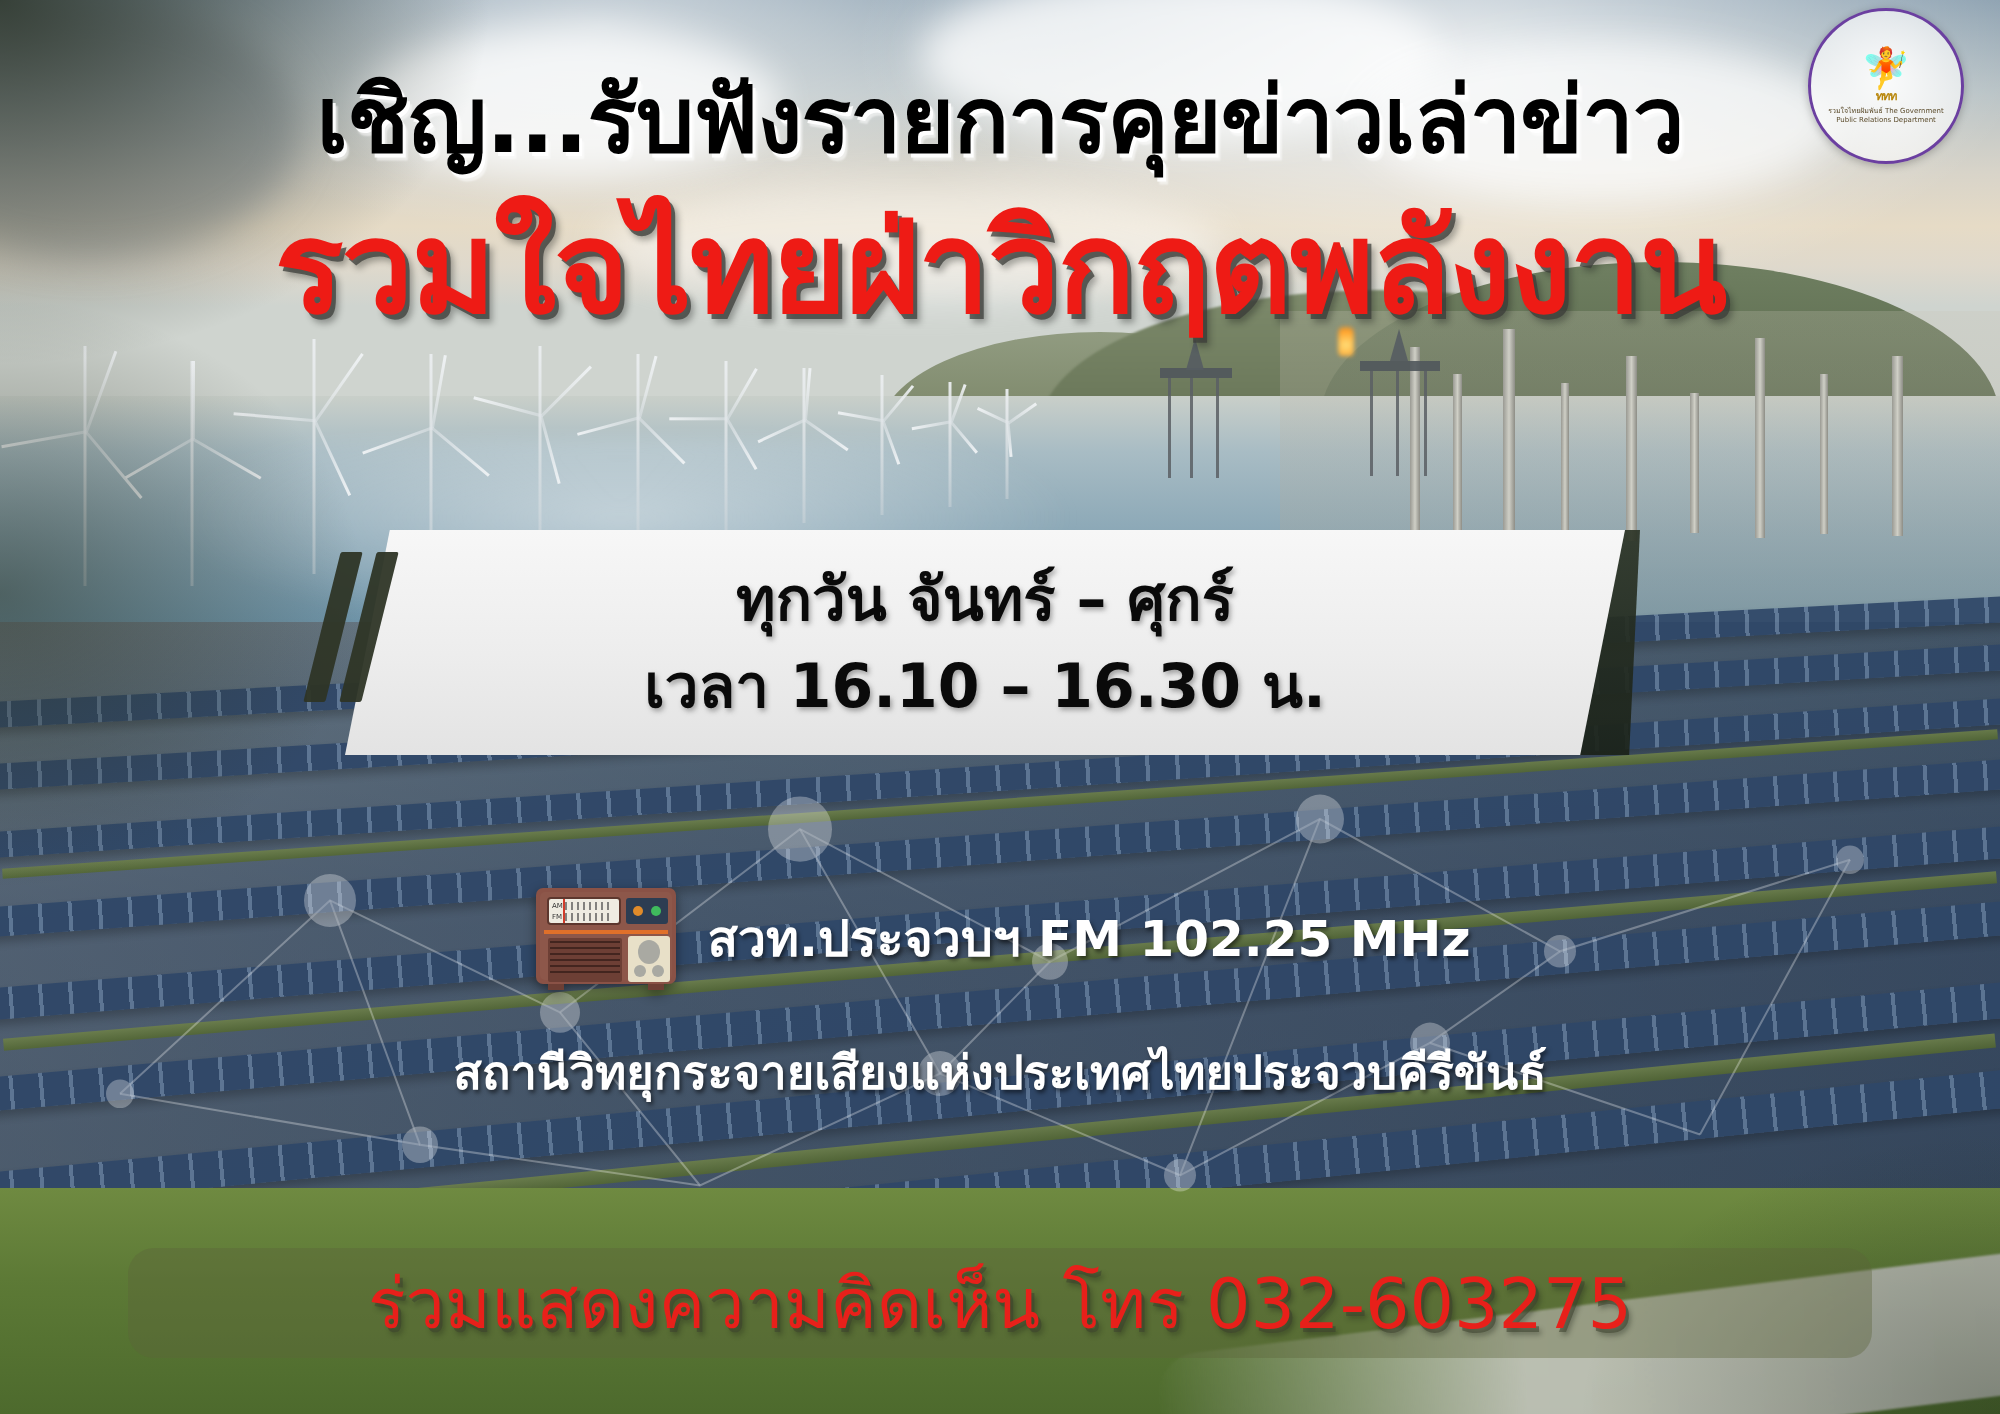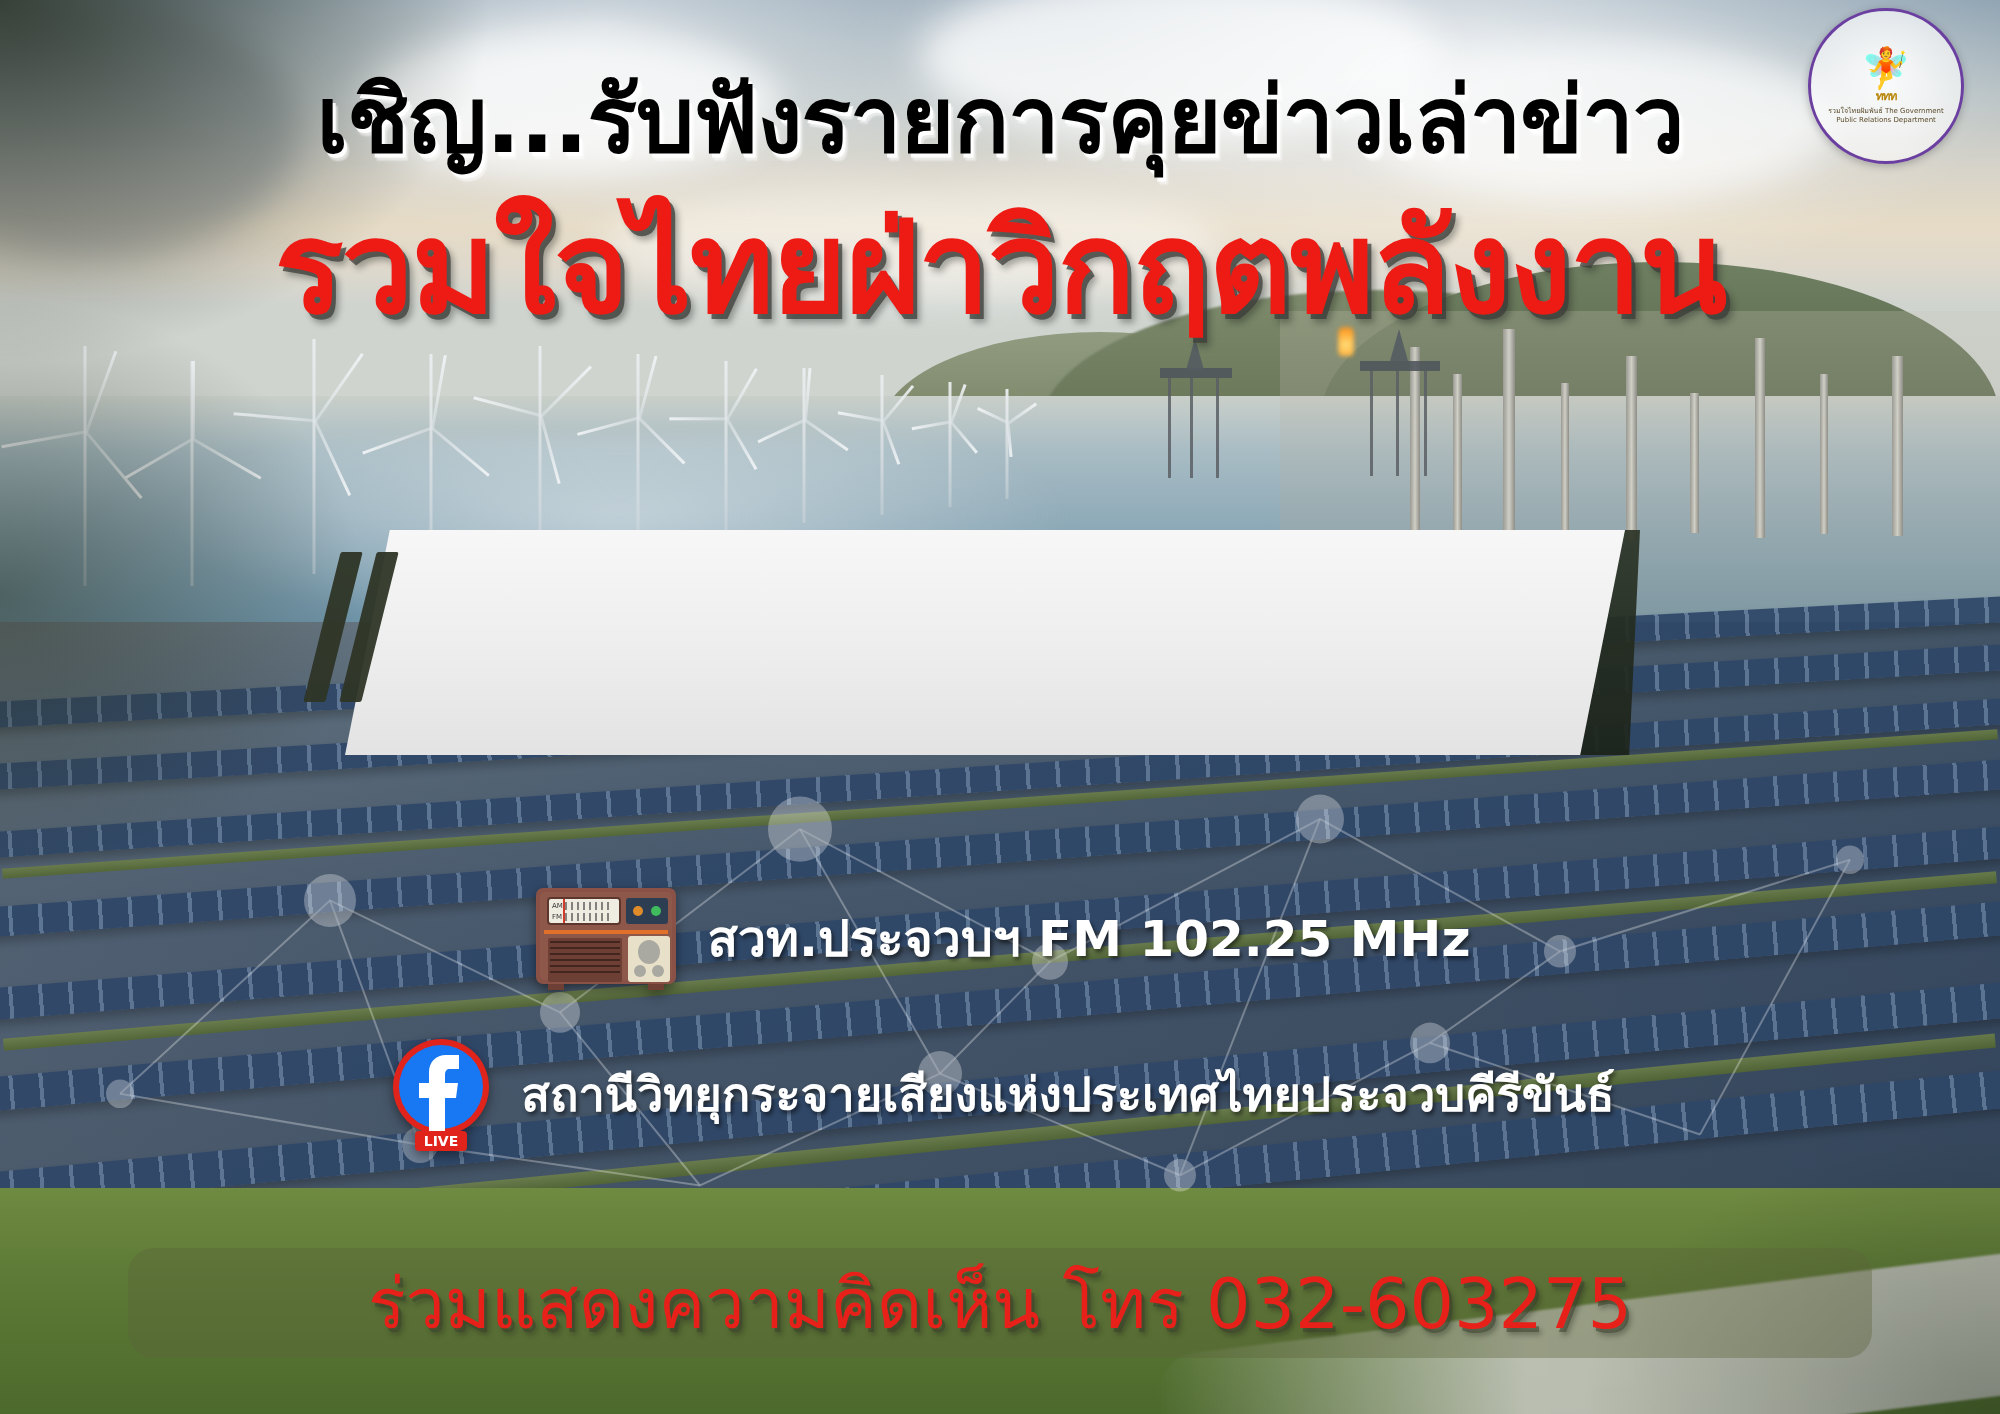--- a/index.html
+++ b/index.html
@@ -352,20 +352,24 @@
   </div>
 
   <div class="headline1">เชิญ...รับฟังรายการคุยข่าวเล่าข่าว</div>
   <div class="headline2">รวมใจไทยฝ่าวิกฤตพลังงาน</div>
 
   <div class="banner-wrap">
     <div class="banner-dark"></div>
     <div class="banner"></div>
     <div class="slash" style="left:322px;top:22px;"></div>
     <div class="slash" style="left:358px;top:22px;"></div>
+    <div class="banner-text">
+      <div>ทุกวัน จันทร์ – ศุกร์</div>
+      <div>เวลา 16.10 – 16.30 น.</div>
+    </div>
   </div>
 
   <div class="fmrow">
     <div class="radio-icon">
       <svg viewBox="0 0 152 116" width="152" height="116">
         <rect x="6" y="8" width="140" height="96" rx="7" fill="#8a5246"></rect>
         <rect x="10" y="12" width="132" height="88" rx="5" fill="#8d574a"></rect>
         <rect x="18" y="18" width="72" height="26" rx="3" fill="#efece2" stroke="#5d372e" stroke-width="2"></rect>
         <text x="22" y="28" font-size="7" fill="#333" font-family="DejaVu Sans, sans-serif">AM</text>
         <text x="22" y="39" font-size="7" fill="#333" font-family="DejaVu Sans, sans-serif">FM</text>
@@ -406,29 +410,20 @@
         <circle cx="110" cy="91" r="6" fill="#a9a9a2"></circle>
         <circle cx="128" cy="91" r="6" fill="#a9a9a2"></circle>
         <rect x="18" y="104" width="16" height="6" fill="#6d3f35"></rect>
         <rect x="118" y="104" width="16" height="6" fill="#6d3f35"></rect>
       </svg>
     </div>
     <div class="fmtext">สวท.ประจวบฯ FM 102.25 MHz</div>
   </div>
 
   <div class="fbrow">
-    <div class="fb-icon">
-      <svg viewBox="0 0 112 118" width="112" height="118">
-        <circle cx="56" cy="52" r="48" fill="#e0241c"></circle>
-        <circle cx="56" cy="52" r="42" fill="#1877f2"></circle>
-        <path d="M64 34h10V20h-13c-10 0-17 7-17 17v11H34v15h10v37h16V63h11l2-15H60v-8c0-3.5 1.5-6 4-6z" fill="#ffffff"></path>
-        <rect x="30" y="96" width="52" height="20" rx="4" fill="#e0241c"></rect>
-        <text x="56" y="111" text-anchor="middle" font-size="14" font-weight="bold" fill="#ffffff" font-family="DejaVu Sans, sans-serif">LIVE</text>
-      </svg>
-    </div>
     <div class="fbtext">สถานีวิทยุกระจายเสียงแห่งประเทศไทยประจวบคีรีขันธ์</div>
   </div>
 
   <div class="phonebar">
     <div class="phonetext">ร่วมแสดงความคิดเห็น  โทร 032-603275</div>
   </div>
 
 </div>
 
 </body></html>

